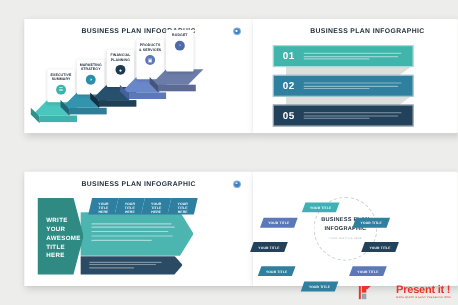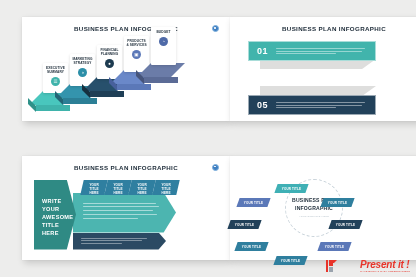--- a/index.html
+++ b/index.html
@@ -110,21 +110,21 @@
   .circle .cs{font-size:2.4px;color:#b9c4cc;margin-top:2px;letter-spacing:0.2px;}
   .plate{
     position:absolute;width:31px;height:9px;transform:skewX(-20deg);
     display:flex;align-items:center;justify-content:center;
   }
   .plate .t{
     transform:skewX(20deg);color:#fff;font-size:3px;font-weight:bold;letter-spacing:0.15px;
   }
 
   
-  .logo{position:absolute;right:6px;bottom:4px;display:flex;align-items:flex-end;gap:20px;font-style:italic;}
+  .logo{position:absolute;right:6px;bottom:4px;display:flex;align-items:flex-start;gap:20px;}
   .logo .mark{width:14px;height:14px;position:relative;}
   .logo .txt{display:flex;flex-direction:column;line-height:1;}
   .logo .big{font-size:10px;font-weight:bold;color:#e8342a;letter-spacing:-0.2px;}
   .logo .sub{font-size:2.5px;color:#e8342a;letter-spacing:0.1px;margin-top:1px;}
 </style>
 </head>
 <body>
 
 <div class="grid">
 
@@ -190,20 +190,28 @@
           <div class="bar-shadow" style="left: 30px; top: 42px; width: 116px; height: 10px; clip-path: polygon(0px 0px, 100% 0px, 88% 100%, 0px 100%);"></div>
           <div class="bar" style="top: 24px; background: rgb(65, 180, 172);">
             <div class="num">01</div>
             <div class="lines">
               <div class="ln" style="width:96%"></div>
               <div class="ln" style="width:92%"></div>
               <div class="ln" style="width:64%"></div>
             </div>
           </div>
           <div class="bar-shadow" style="left: 30px; top: 69px; width: 116px; height: 10px; clip-path: polygon(0px 0px, 100% 0px, 88% 100%, 0px 100%);"></div>
+          <div class="bar" style="top: 51px; background: rgb(47, 127, 158);">
+            <div class="num">02</div>
+            <div class="lines">
+              <div class="ln" style="width:96%"></div>
+              <div class="ln" style="width:92%"></div>
+              <div class="ln" style="width:64%"></div>
+            </div>
+          </div>
           <div class="bar" style="top: 78px; background: rgb(34, 65, 90);">
             <div class="num">05</div>
             <div class="lines">
               <div class="ln" style="width:96%"></div>
               <div class="ln" style="width:92%"></div>
               <div class="ln" style="width:64%"></div>
             </div>
           </div>
         </div>
     </div>

